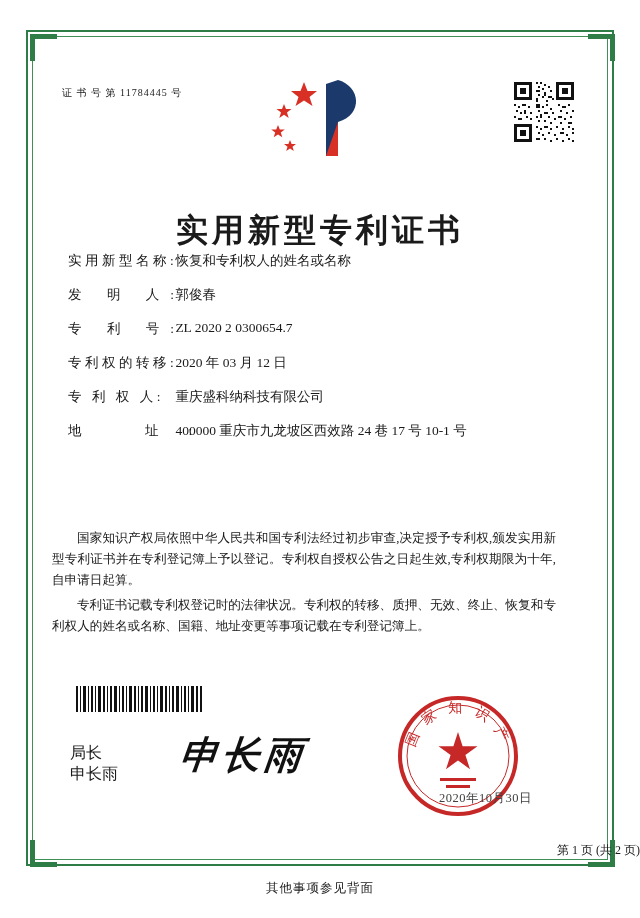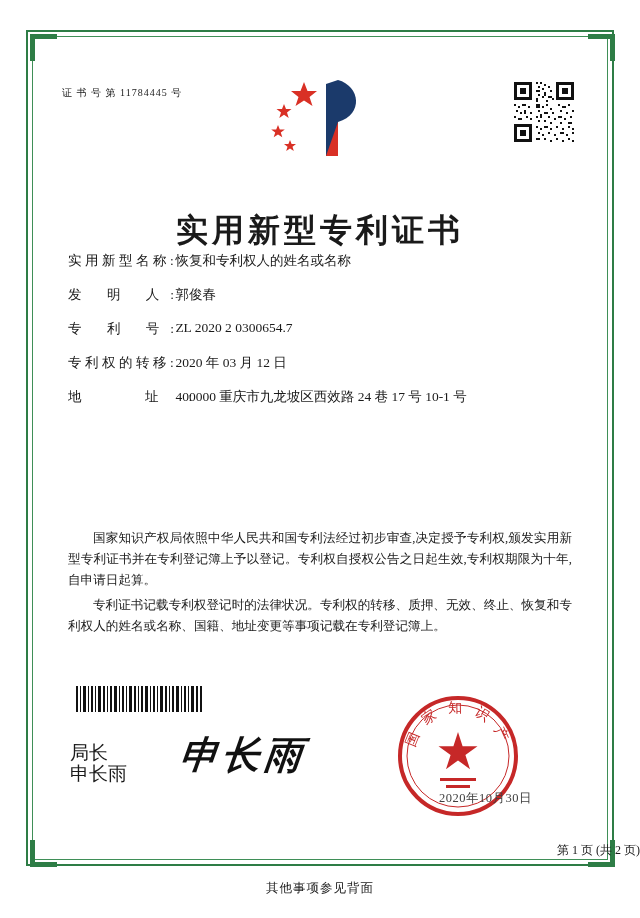--- a/index.html
+++ b/index.html
@@ -108,21 +108,21 @@
   .row .label.sp6 { letter-spacing: 3.5px; }
 
   .row .value2 {
     display: inline-block;
     margin-left: 44px;
   }
 
   
   .paras {
     position: absolute;
-    left: 68px; top: 528px;
+    left: 52px; top: 528px;
     width: 504px;
     font-size: 12.6px;
     line-height: 21px;
     text-align: justify;
   }
   .paras p {
     margin: 0 0 4px 0;
     text-indent: 25px;
   }
 
@@ -130,21 +130,21 @@
   .barcode {
     position: absolute;
     left: 76px; top: 686px;
     width: 126px; height: 26px;
   }
 
   
   .sig-label {
     position: absolute;
     left: 70px; top: 742px;
-    font-size: 19px;
+    font-size: 16px;
     line-height: 21px;
   }
   .sig-script {
     position: absolute;
     left: 180px; top: 730px;
     font-size: 38px;
     font-family: "Liberation Serif", "DejaVu Serif", serif;
     font-style: italic;
     font-weight: bold;
     letter-spacing: 4px;
@@ -317,20 +317,24 @@
     </div>
     <div class="row">
       <span class="label sp4">专 利 号:</span>
       <span class="value">ZL 2020 2 0300654.7</span>
     </div>
     <div class="row">
       <span class="label sp6">专利权的转移:</span>
       <span class="value">2020 年 03 月 12 日</span>
     </div>
     <div class="row">
+      <span class="label sp6">专 利 权 人:</span>
+      <span class="value">重庆盛科纳科技有限公司</span>
+    </div>
+    <div class="row">
       <span class="label sp3">地 址:</span>
       <span class="value">400000  重庆市九龙坡区西效路 24 巷 17 号 10-1 号</span>
     </div>
   </div>
 
   <div class="paras">
     <p>国家知识产权局依照中华人民共和国专利法经过初步审查,决定授予专利权,颁发实用新型专利证书并在专利登记簿上予以登记。专利权自授权公告之日起生效,专利权期限为十年,自申请日起算。</p>
     <p>专利证书记载专利权登记时的法律状况。专利权的转移、质押、无效、终止、恢复和专利权人的姓名或名称、国籍、地址变更等事项记载在专利登记簿上。</p>
   </div>
 

